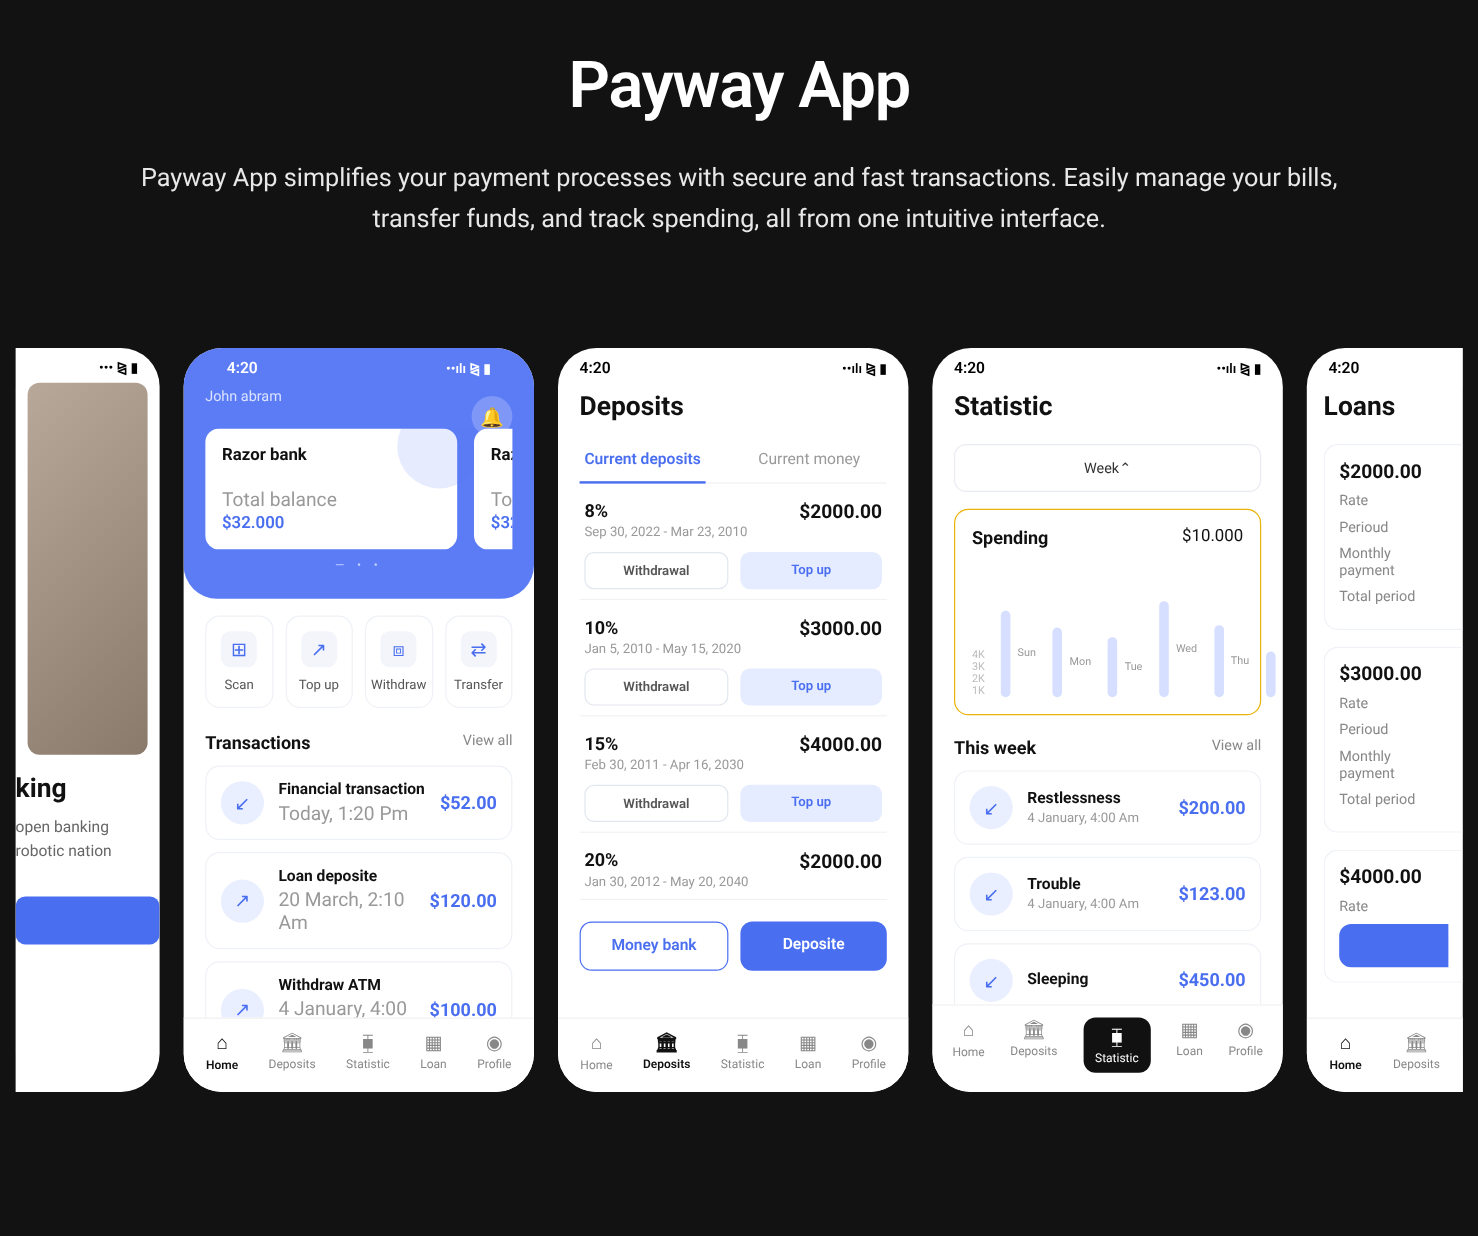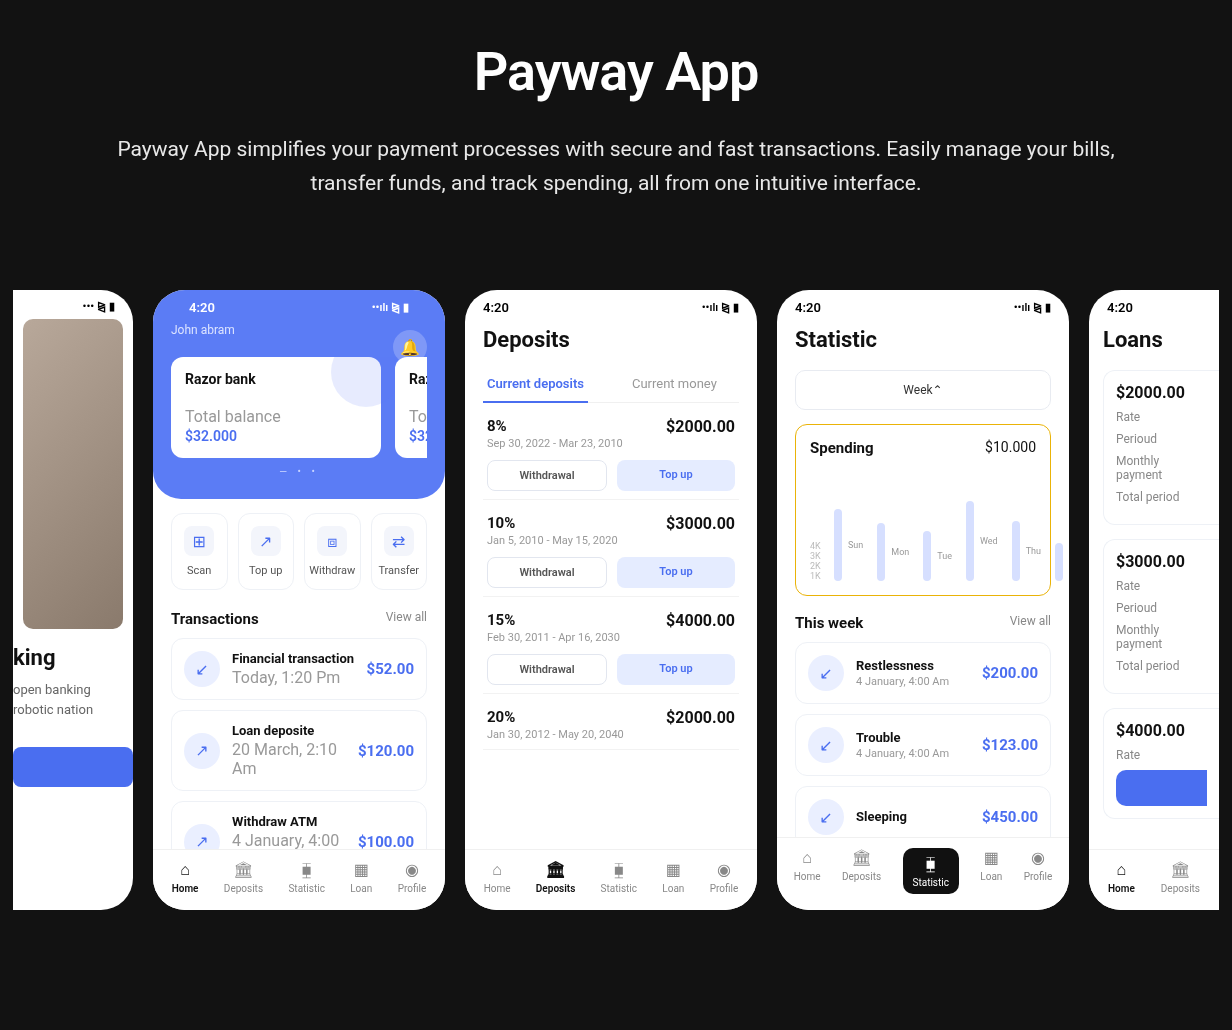--- a/index.html
+++ b/index.html
@@ -277,20 +277,24 @@
           <div class="p2-dep">
        <div class="p2-dep-top">
          <div>
            <div class="p2-rate">20%</div>
            <div class="p2-period">Jan 30, 2012 - May 20, 2040</div>
          </div>
          <div class="p2-damt">$2000.00</div>
        </div>
      </div>
         </div>
+    <div class="p2-bottom-btns">
+      <div class="p2-bb m">Money bank</div>
+      <div class="p2-bb d">Deposite</div>
+    </div>
   </div>
   <div class="tabbar" id="tb2">
         <div class="tb">
          <span class="tb-ic">⌂</span>
          <span>Home</span>
        </div>
         <div class="tb active">
          <span class="tb-ic">🏛</span>
          <span>Deposits</span>
        </div>

